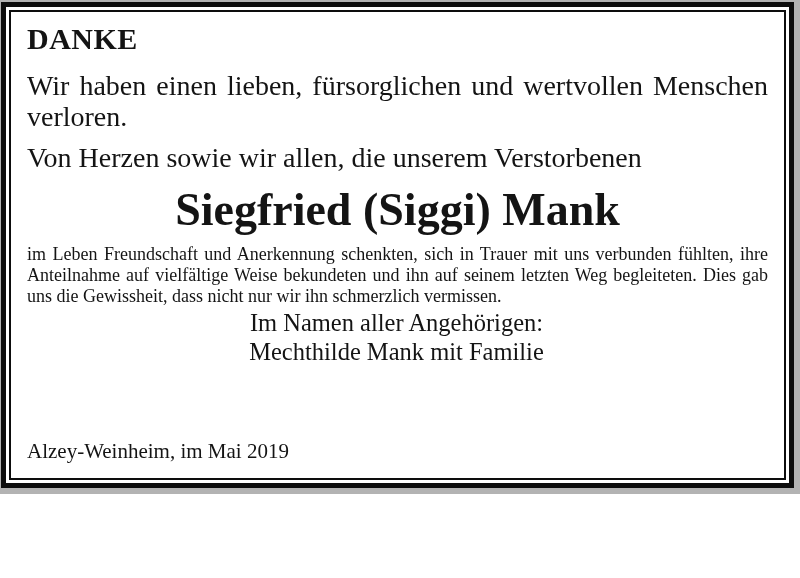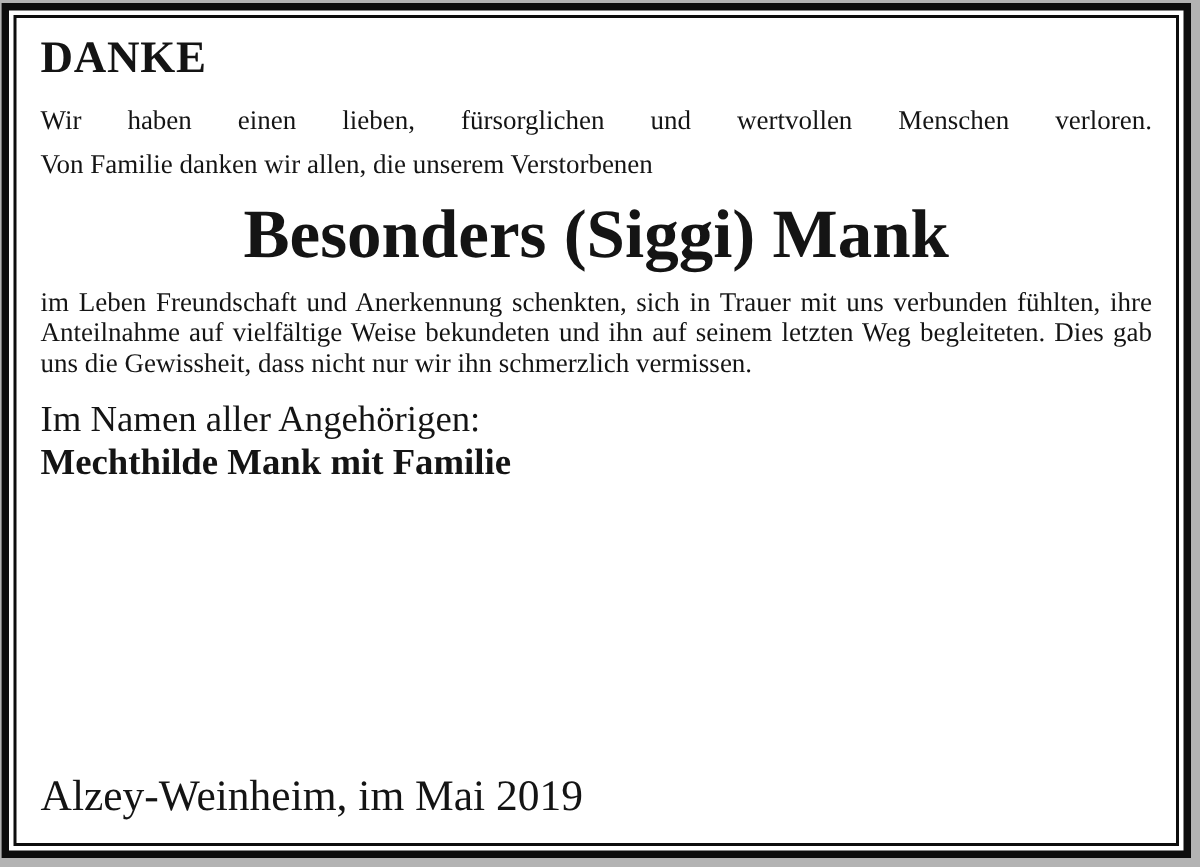--- a/index.html
+++ b/index.html
@@ -1,17 +1,17 @@
 <!DOCTYPE html>
 <html lang="de"><head>
 <meta charset="utf-8">
 <style>
   html, body { margin: 0; padding: 0; background: #ffffff; }
   .page {
-    width: 800px; height: 578px;
+    width: 800px; height: 494px;
     box-sizing: border-box;
     background: #b3b3b3;               
     padding: 2px 6px 6px 1px;
   }
   .outer-frame {
     box-sizing: border-box;
     width: 100%; height: 100%;
     background: #ffffff;
     border: 5px solid #0d0d0d;
     padding: 3px;
@@ -25,21 +25,21 @@
     font-family: "Liberation Serif", "DejaVu Serif", serif;
     color: #141414;
     overflow: hidden;
   }
   .heading {
     font-size: 30px; font-weight: bold;
     letter-spacing: 0.5px;
     margin: 2px 0 14px 0;
   }
   .intro p {
-    font-size: 18px; line-height: 1.12;
+    font-size: 28px; line-height: 1.12;
     margin: 0 0 9px 0;
   }
   .intro p.stretch {
     text-align: justify;
     text-align-last: justify;
     text-justify: inter-word;
   }
   .deceased-name {
     font-size: 46px; font-weight: bold;
     text-align: center;
@@ -47,46 +47,46 @@
     line-height: 1.05;
   }
   .body-text p {
     font-size: 18px; line-height: 1.16;
     text-align: justify;
     text-justify: inter-word;
     margin: 0;
   }
   .closing {
     font-size: 24.5px; line-height: 1.18;
-    text-align: left;
-    margin-top: 13px;
+    text-align: center;
+    margin-top: 2px;
     padding-right: 2px;
   }
-  .closing .family { font-weight: bold; }
+  .closing .family { font-weight: normal; }
   .dateline {
-    font-size: 29px;
+    font-size: 21px;
     margin-top: auto;
     padding-bottom: 2px;
   }
 </style>
 </head>
 <body>
 
 <div class="page">
   <div class="outer-frame">
     <div class="inner-frame">
 
       <div class="heading">DANKE</div>
 
       <div class="intro">
         <p class="stretch">Wir haben einen lieben, fürsorglichen und wertvollen Menschen verloren.</p>
-        <p>Von Familie danken wir allen, die unserem Verstorbenen</p>
+        <p>Von Herzen sowie wir allen, die unserem Verstorbenen</p>
       </div>
 
-      <div class="deceased-name">Besonders (Siggi) Mank</div>
+      <div class="deceased-name">Siegfried (Siggi) Mank</div>
 
       <div class="body-text">
         <p>im Leben Freundschaft und Anerkennung schenkten, sich in Trauer mit uns verbunden fühlten, ihre Anteilnahme auf vielfältige Weise bekundeten und ihn auf seinem letzten Weg begleiteten. Dies gab uns die Gewissheit, dass nicht nur wir ihn schmerzlich vermissen.</p>
       </div>
 
       <div class="closing">
         <div>Im Namen aller Angehörigen:</div>
         <div class="family">Mechthilde Mank mit Familie</div>
       </div>
 

